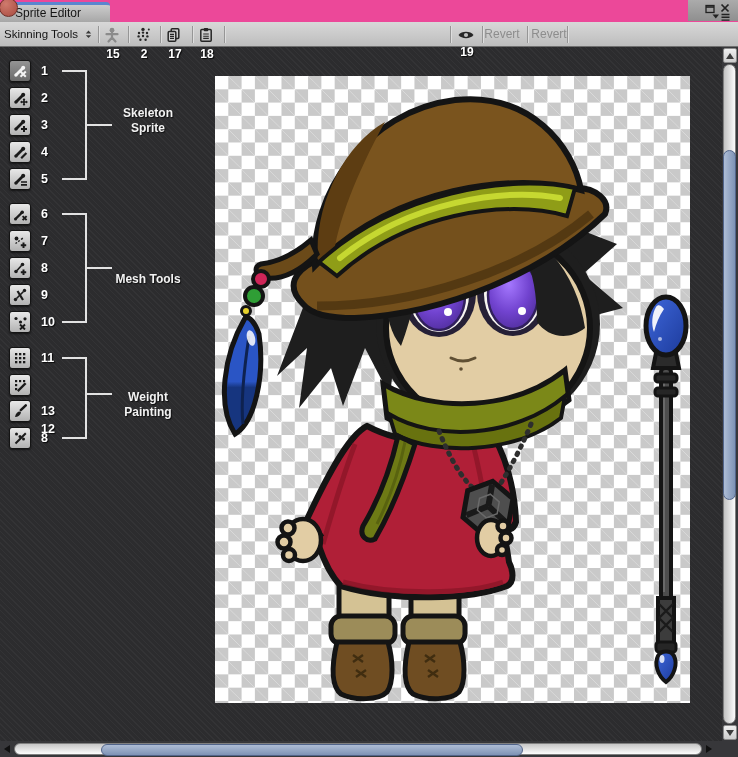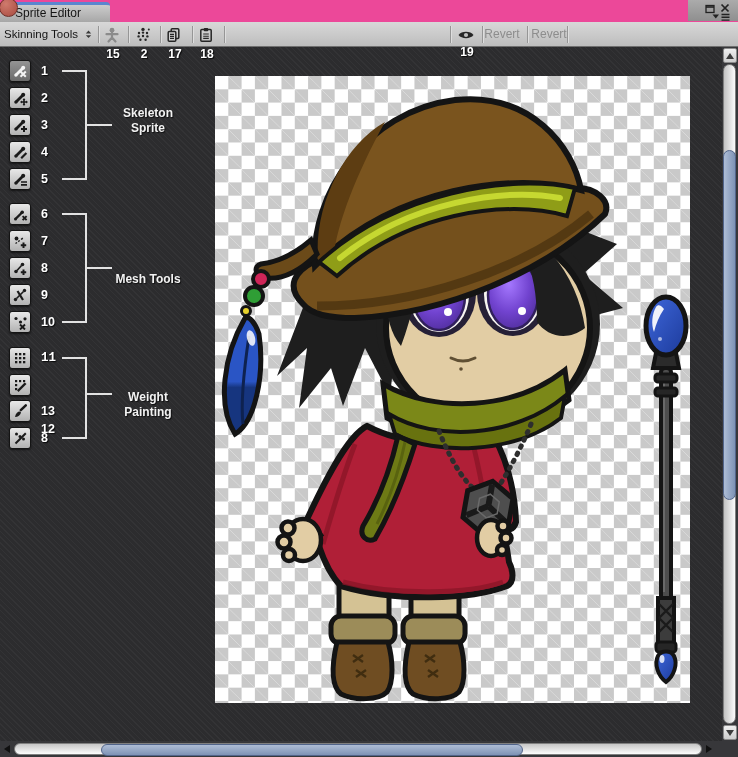--- a/index.html
+++ b/index.html
@@ -298,21 +298,21 @@
             <rect x="11" y="3" width="2.3" height="2.3"></rect>
             <rect x="3" y="7" width="2.3" height="2.3"></rect>
             <rect x="7" y="7" width="2.3" height="2.3"></rect>
             <rect x="11" y="7" width="2.3" height="2.3"></rect>
             <rect x="3" y="11" width="2.3" height="2.3"></rect>
             <rect x="7" y="11" width="2.3" height="2.3"></rect>
             <rect x="11" y="11" width="2.3" height="2.3"></rect>
           </g>
         </svg>
       </div>
-      <div class="tool-num" style="top: 351px; font-family: Liberation Mono, monospace;">11</div>
+      <div class="tool-num" style="top: 351px;">11</div>
       <div class="tool-btn" style="top: 374px;">
         <svg width="16" height="16" viewBox="0 0 16 16">
           <g fill="currentColor">
             <rect x="3" y="3" width="2.2" height="2.2"></rect>
             <rect x="7" y="3" width="2.2" height="2.2"></rect>
             <rect x="11" y="3" width="2.2" height="2.2"></rect>
             <rect x="3" y="7" width="2.2" height="2.2"></rect>
             <rect x="3" y="11" width="2.2" height="2.2"></rect>
           </g>
           <path d="M6.5 15 L14.5 7 l-1.8 -1.6 L5 13.2 Z" fill="currentColor"></path>

